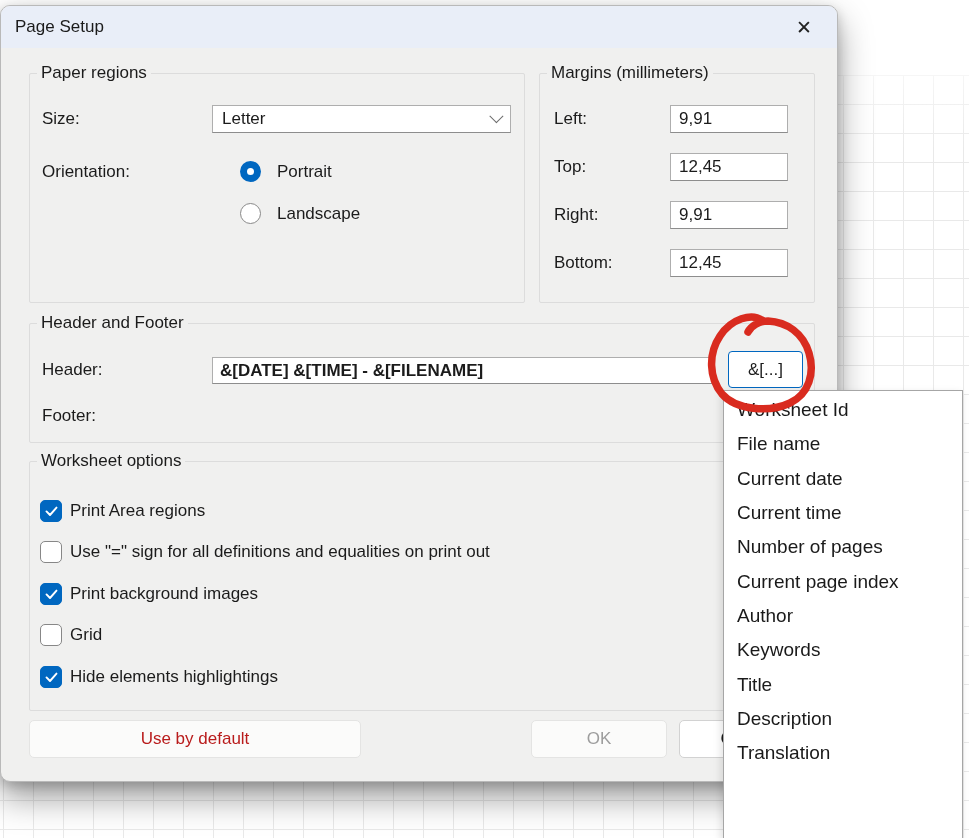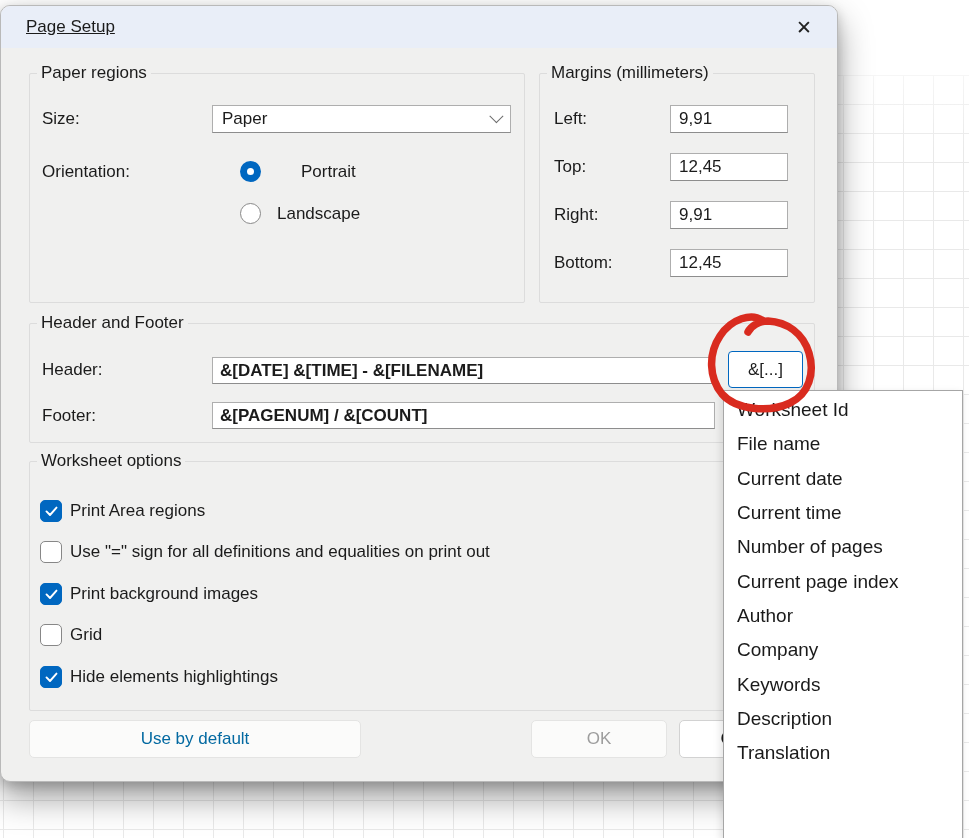--- a/index.html
+++ b/index.html
@@ -33,21 +33,21 @@
     border:1px solid #b9b9b9;
     border-radius:10px;
     box-shadow:0 16px 34px rgba(0,0,0,.38), 0 4px 12px rgba(0,0,0,.18);
   }
   .titlebar {
     position:absolute; left:0; top:0; right:0; height:42px;
     background:#e9eef8;
     border-radius:9px 9px 0 0;
     display:flex; align-items:center;
   }
-  .titlebar .title { margin-left:25px; font-size:17px; color:#1b1b1b;text-decoration:underline; }
+  .titlebar .title { margin-left:14px; font-size:17px; color:#1b1b1b; }
   .close-btn {
     position:absolute; right:16px; top:5px; width:34px; height:32px;
     display:flex; align-items:center; justify-content:center;
     font-size:19px; color:#222; cursor:default;
   }
 
   
   .group {
     position:absolute;
     border:1px solid #dcdcdc;
@@ -126,21 +126,21 @@
   .checkbox.checked { background:#0067c0; border-color:#0067c0; }
   .checkbox.checked svg { display:block; }
   .cb-row .lbl { margin-left:8px; }
 
   
   .btn {
     position:absolute; top:714px; height:38px;
     border-radius:5px; font-family:"Liberation Sans", sans-serif; font-size:17px;
     display:flex; align-items:center; justify-content:center;
   }
-  .btn-default  { left:28px;  width:332px; background:#fbfbfa; border:1px solid #e4e4e3; color:#0369a1; }
+  .btn-default  { left:28px;  width:332px; background:#fbfbfa; border:1px solid #e4e4e3; color:#b91c1c; }
   .btn-ok       { left:530px; width:136px; background:#fbfbfa; border:1px solid #e4e4e3; color:#9d9d9d; }
   .btn-cancel   { left:678px; width:136px; background:#ffffff; border:1px solid #d2d2d2; color:#1b1b1b; }
 
   
   .menu {
     position:absolute; left:723px; top:390px; width:240px; height:449px; z-index:20;
     background:#fff; border:1px solid #a6a6a6;
     box-shadow:-2px 3px 8px rgba(0,0,0,.12);
     padding-top:2px;
   }
@@ -165,25 +165,25 @@
 
   <div class="titlebar">
     <span class="title">Page Setup</span>
   </div>
   <div class="close-btn">✕</div>
 
   <div class="group g-paper">
     <span class="legend">Paper regions</span>
     <span class="lbl" style="position:absolute;left:12px;top:45px;transform:translateY(-50%);">Size:</span>
     <div class="select">
-      <span>Paper</span>
+      <span>Letter</span>
       <span class="chev"></span>
     </div>
     <span class="lbl" style="position:absolute;left:12px;top:98px;transform:translateY(-50%);">Orientation:</span>
-    <div class="radio-row" style="top:87px;gap:24px;">
+    <div class="radio-row" style="top:87px;">
       <span class="radio checked"></span>
       <span class="lbl">Portrait</span>
     </div>
     <div class="radio-row" style="top:129px;">
       <span class="radio"></span>
       <span class="lbl">Landscape</span>
     </div>
   </div>
 
   <div class="group g-margins">
@@ -205,21 +205,20 @@
       <input type="text" value="12,45" style="">
     </div>
   </div>
 
   <div class="group g-hf">
     <span class="legend">Header and Footer</span>
     <span class="lbl hf-lbl" style="top:46px;">Header:</span>
     <input class="hf-input" style="top: 33px;" type="text" value="&amp;[DATE] &amp;[TIME] - &amp;[FILENAME]">
     <button class="insert-btn">&amp;[...]</button>
     <span class="lbl hf-lbl" style="top:92px;">Footer:</span>
-    <input class="hf-input" style="top: 78px;" type="text" value="&amp;[PAGENUM] / &amp;[COUNT]">
   </div>
 
   <div class="group g-ws">
     <span class="legend">Worksheet options</span>
 
     <div class="cb-row" style="top:38px;">
       <span class="checkbox checked">
         <svg width="13" height="11" viewBox="0 0 13 11">
             <polyline points="1.5,5.4 5,9 11.5,1.6" fill="none" stroke="#fff" stroke-width="1.9" stroke-linecap="round" stroke-linejoin="round"></polyline>
           </svg>
@@ -262,22 +261,22 @@
 </div>
 
 <div class="menu">
   <div class="menu-item">Worksheet Id</div>
   <div class="menu-item">File name</div>
   <div class="menu-item">Current date</div>
   <div class="menu-item">Current time</div>
   <div class="menu-item">Number of pages</div>
   <div class="menu-item">Current page index</div>
   <div class="menu-item">Author</div>
-  <div class="menu-item">Company</div>
   <div class="menu-item">Keywords</div>
+  <div class="menu-item">Title</div>
   <div class="menu-item">Description</div>
   <div class="menu-item">Translation</div>
 </div>
 
 <svg class="annotation" viewBox="0 0 969 838">
   <path d="M 763 321 C 752 312 731 319 720 336
            C 708 354 709 378 722 394
            C 736 410 769 413 790 403
            C 809 394 815 373 809 353
            C 803 333 787 322 768 321

